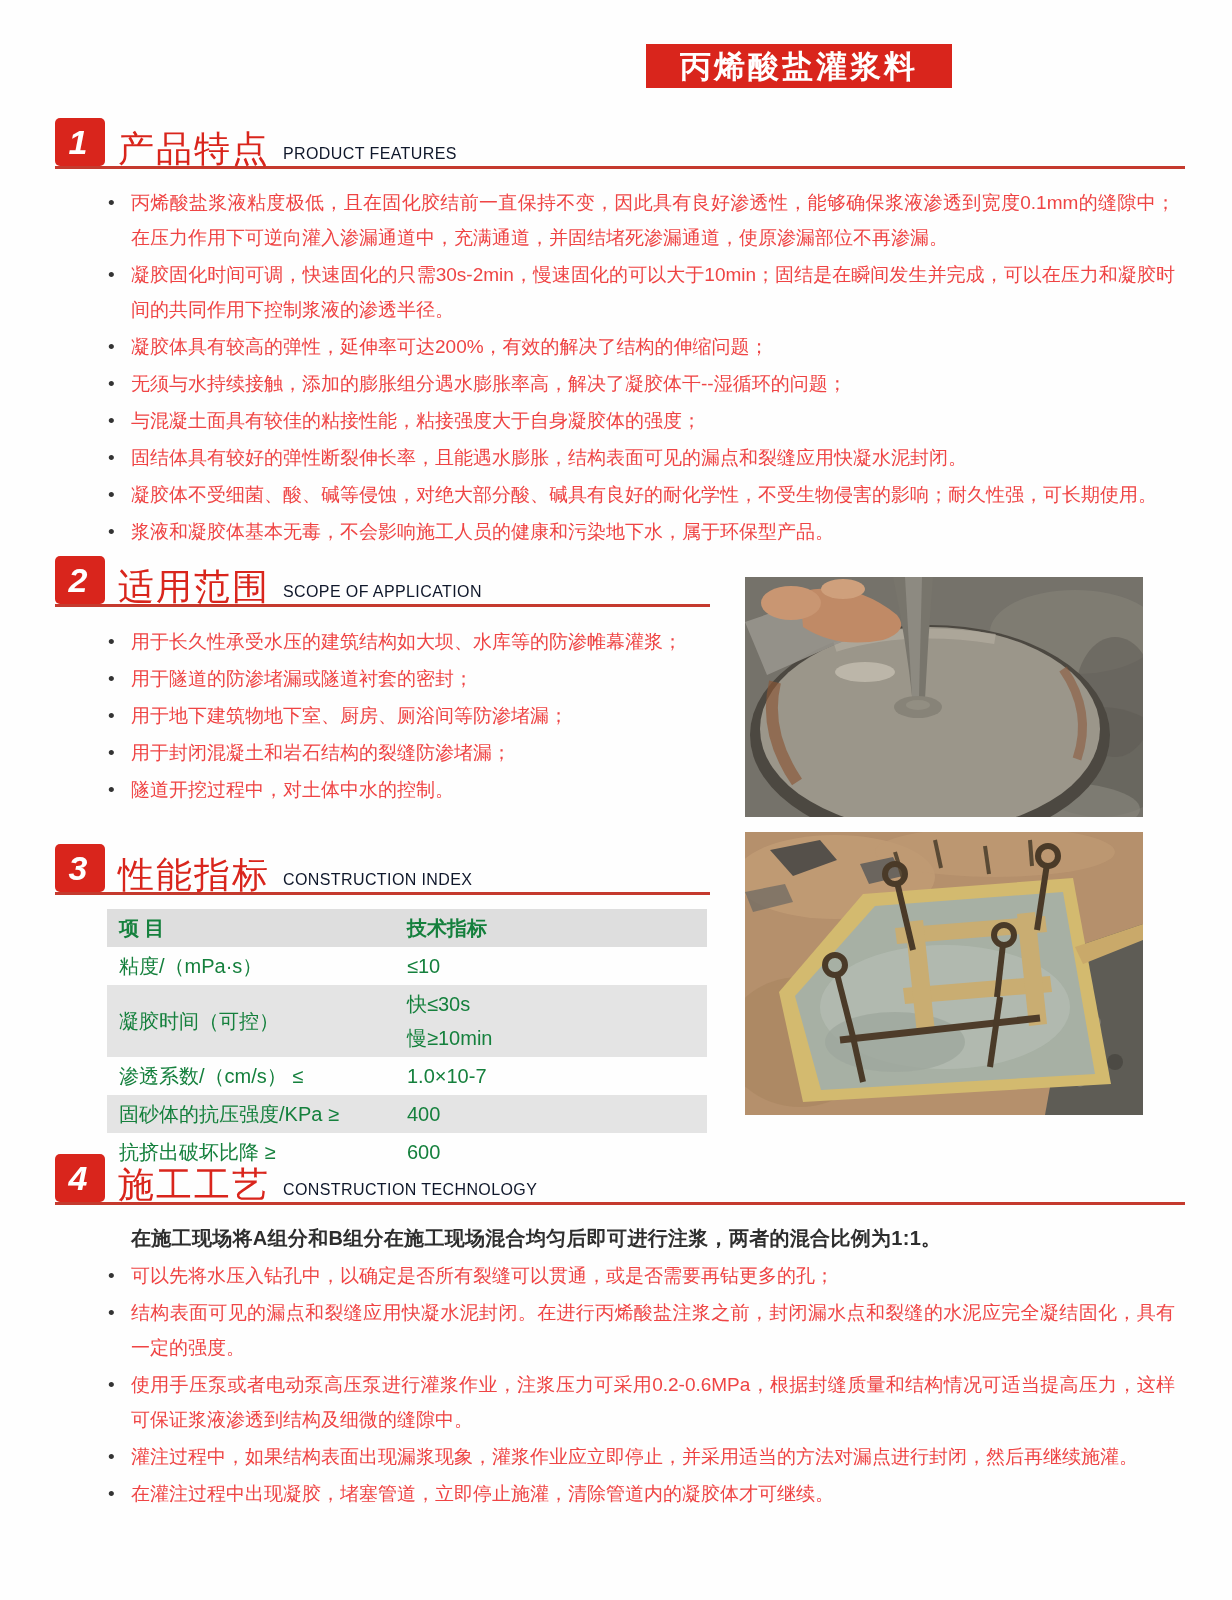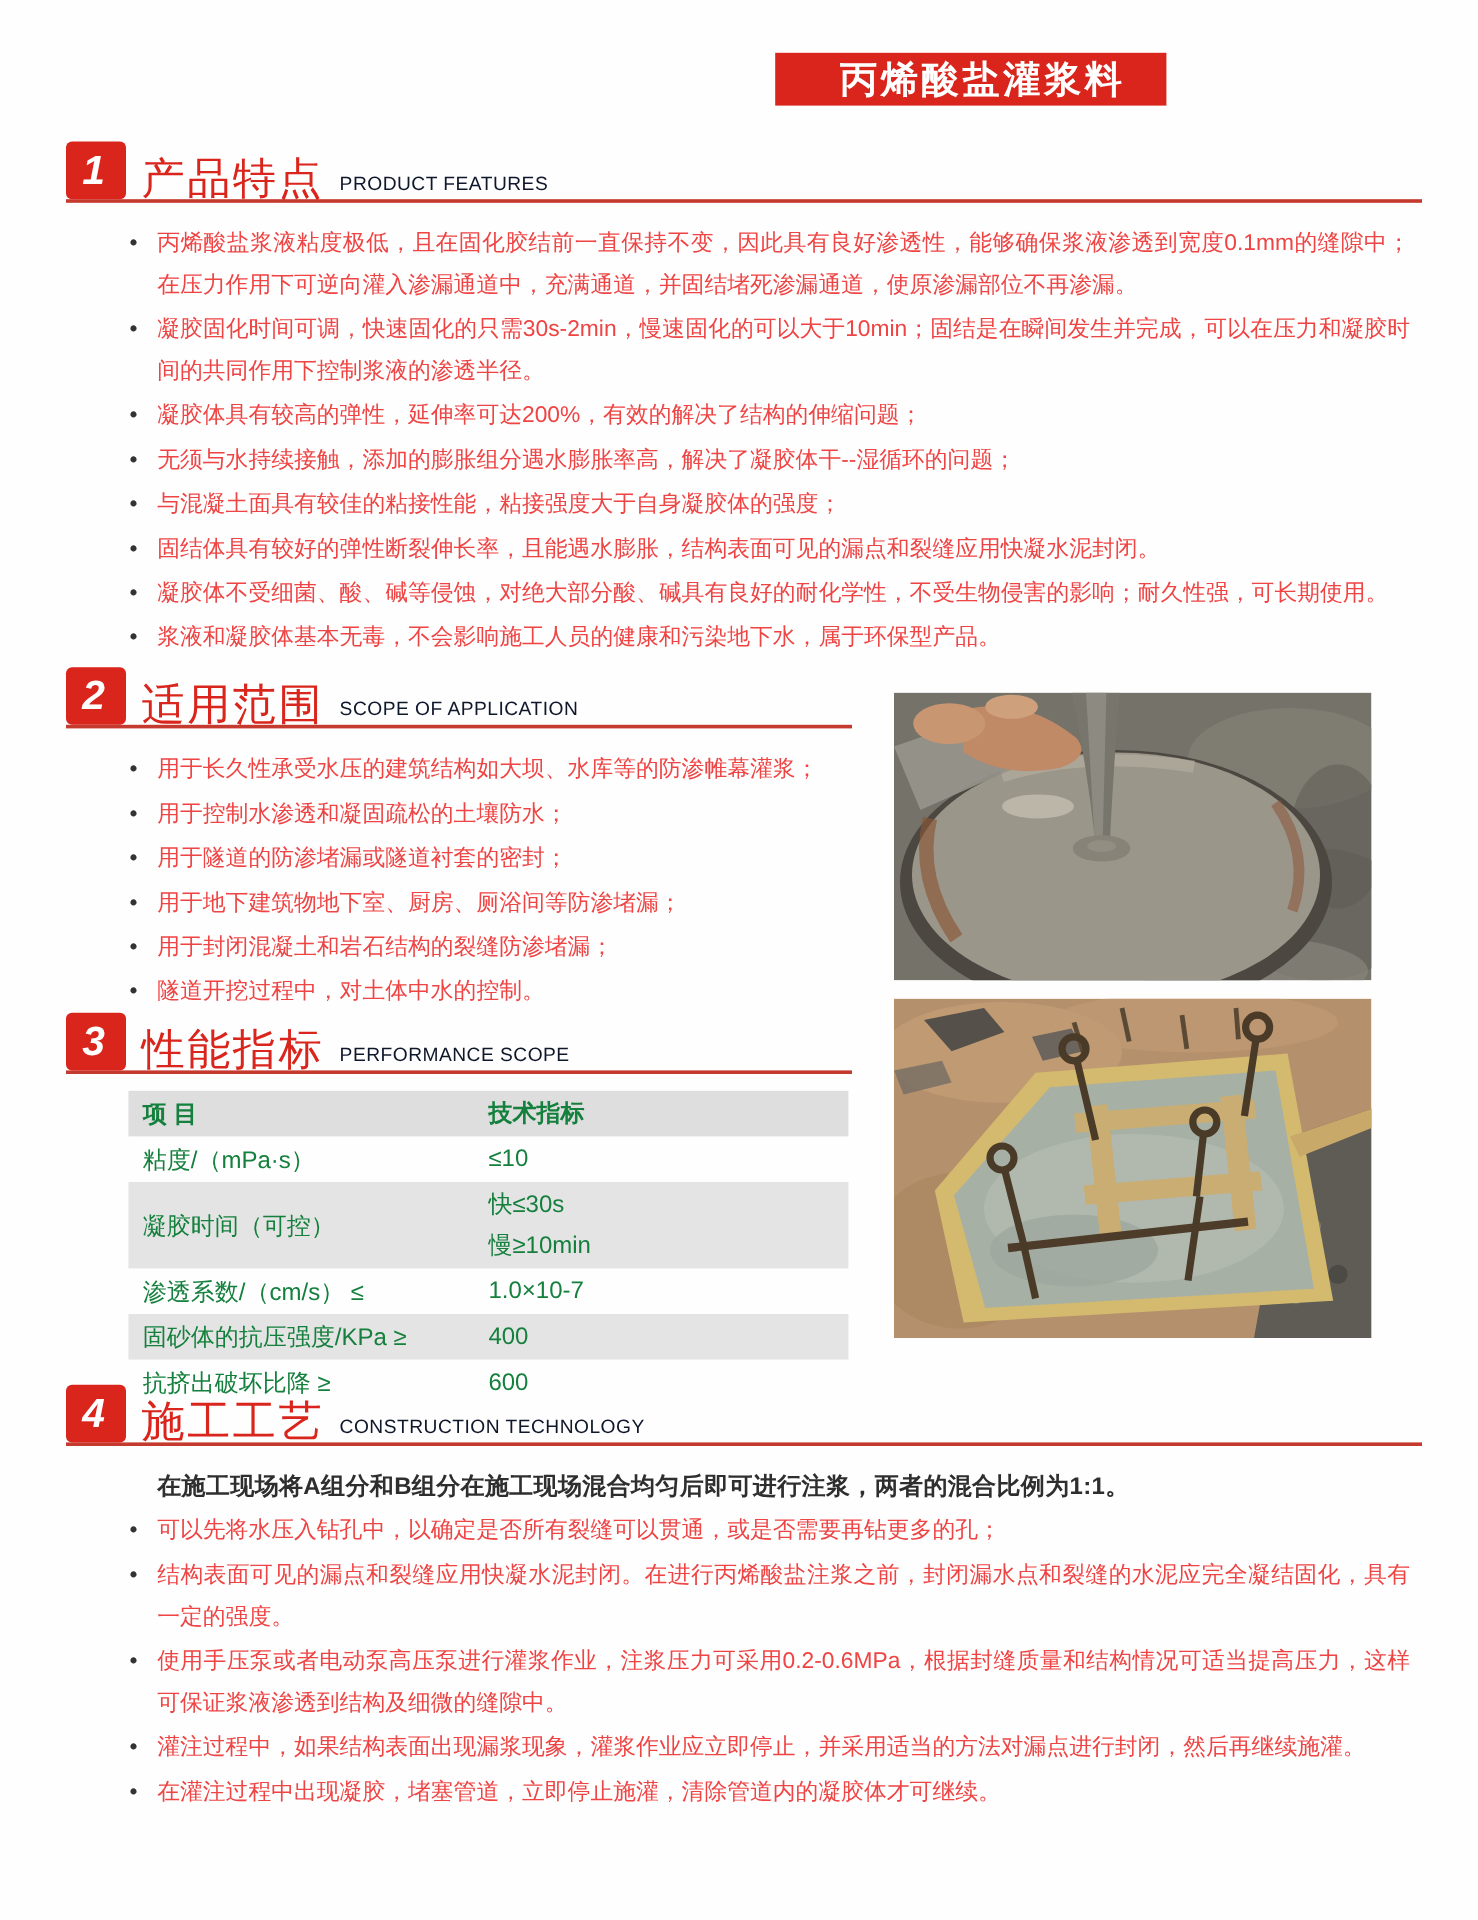--- a/index.html
+++ b/index.html
@@ -7,21 +7,21 @@
     position:relative; width:1232px; height:1600px; margin:0 auto;
     background:#fefefe; overflow:hidden;
     font-family:"Liberation Sans","DejaVu Sans",sans-serif;
     color:#3d3d3d;
   }
 
   
   .banner {
     position:absolute; left:646px; top:44px; width:306px; height:44px;
     background:#d9251c; color:#fff; font-size:31px; font-weight:bold;
-    letter-spacing:3px; text-align:center; line-height:45px;padding-left:20px;
+    letter-spacing:3px; text-align:center; line-height:45px;
   }
 
   
   .sec { position:absolute; }
   .sec1 { top:118px; left:55px; right:47px; }
   .sec2 { top:556px; left:55px; width:655px; }
   .sec3 { top:844px; left:55px; width:655px; }
   .sec4 { top:1154px; left:55px; right:47px; }
 
   .sec-header {
@@ -113,37 +113,36 @@
   <section class="sec sec2">
     <div class="sec-header">
       <div class="num">2</div>
       <div class="sec-title">适用范围</div>
       <div class="sec-sub">SCOPE OF APPLICATION</div>
     </div>
     <div class="bullets">
 
         <div class="b-item"><span class="b-text">用于长久性承受水压的建筑结构如大坝、水库等的防渗帷幕灌浆；</span></div>
 
-        <div class="b-item"><span class="b-text">用于控制水渗透和凝固疏松的土壤防水；</span></div>
 
         <div class="b-item"><span class="b-text">用于隧道的防渗堵漏或隧道衬套的密封；</span></div>
 
         <div class="b-item"><span class="b-text">用于地下建筑物地下室、厨房、厕浴间等防渗堵漏；</span></div>
 
         <div class="b-item"><span class="b-text">用于封闭混凝土和岩石结构的裂缝防渗堵漏；</span></div>
 
         <div class="b-item"><span class="b-text">隧道开挖过程中，对土体中水的控制。</span></div>
       </div>
   </section>
 
   <section class="sec sec3">
     <div class="sec-header">
       <div class="num">3</div>
       <div class="sec-title">性能指标</div>
-      <div class="sec-sub">PERFORMANCE SCOPE</div>
+      <div class="sec-sub">CONSTRUCTION INDEX</div>
     </div>
     <div class="ptable">
       <div class="trow thead">
         <div class="c1">项 目</div>
         <div class="c2">技术指标</div>
       </div>
       <div class="tbody">
 
           <div class="trow">
             <div class="c1">粘度/（mPa·s）</div>

